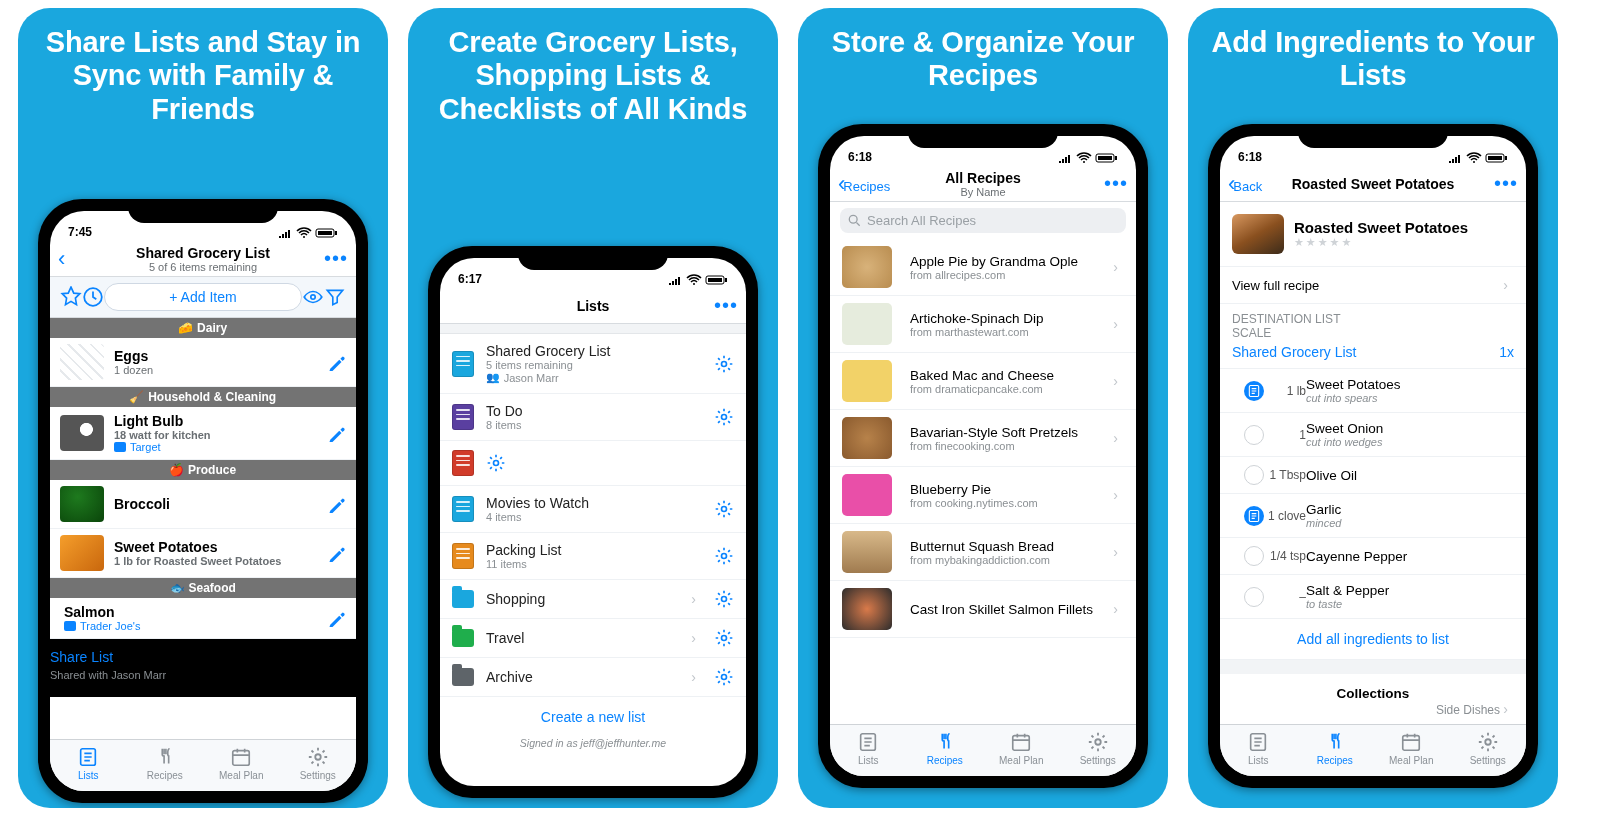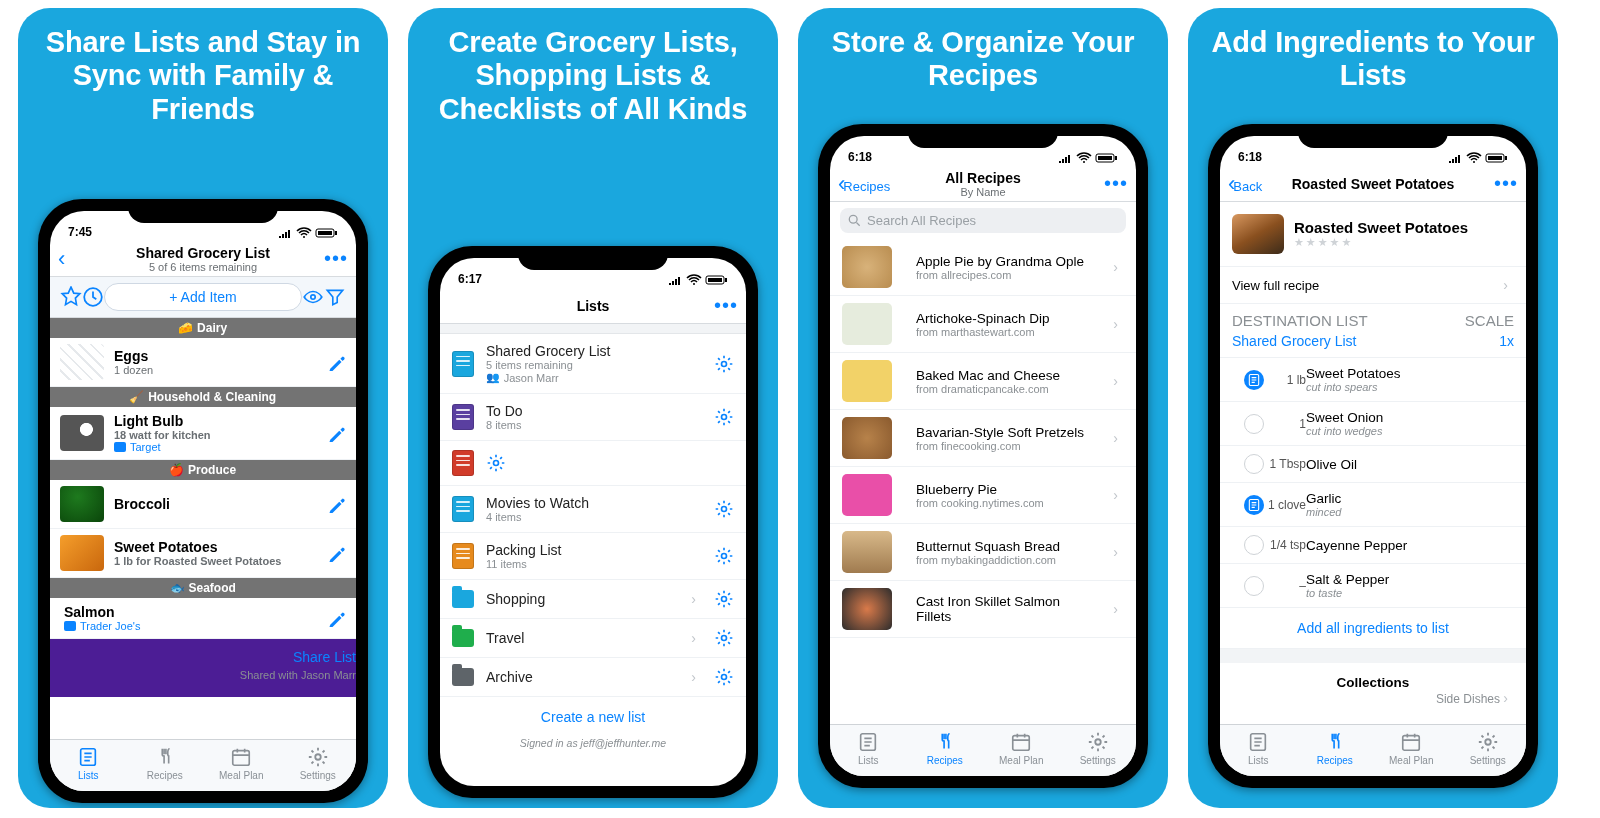--- a/index.html
+++ b/index.html
@@ -27,21 +27,21 @@
   .pillbtn { flex: 1; background: #fff; border: 1px solid #cfd8e3; border-radius: 16px; text-align: center; padding: 5px 0; color: #0a84ff; font-weight: 500; font-size: 14px; }
   .tb-ico { width: 22px; height: 22px; color: #0a84ff; display: flex; align-items: center; justify-content: center; }
   .catbar { background: #737373; color: #fff; text-align: center; font-size: 12px; font-weight: 600; padding: 3px 0; }
   .row { display: flex; align-items: center; padding: 6px 10px; gap: 10px; border-bottom: 1px solid #eef1f4; background: #fff; }
   .row .thumb { width: 44px; height: 36px; border-radius: 4px; flex-shrink: 0; }
   .row .tx { flex: 1; min-width: 0; }
   .row .nm { font-weight: 600; font-size: 14px; }
   .row .meta { font-size: 11px; color: #6a6f73; display: flex; align-items: center; gap: 4px; }
   .row .meta2 { font-size: 11px; color: #6a6f73; font-weight: bold; }
   .struck .nm { text-decoration: line-through; color: #b0b4b8; }
-  .share-blk { text-align: right; padding: 10px 0 16px; background: #4c1d95; }
+  .share-blk { text-align: left; padding: 10px 0 16px; background: #000000; }
   .share-link { color: #0a84ff; font-size: 14px; font-weight: 500; }
   .share-sub { font-size: 11px; color: #8a8f93; margin-top: 4px; }
   .tabbar { display: flex; border-top: 1px solid #cfd3d7; background: #f7f9fb; padding: 6px 0 10px; }
   .tab { flex: 1; text-align: center; font-size: 10px; color: #8a9096; }
   .tab.active { color: #0a84ff; }
   .tab svg { display: block; margin: 0 auto 2px; width: 22px; height: 22px; }
 
   
   .lrow { display: flex; align-items: center; padding: 9px 12px; gap: 12px; border-bottom: 1px solid #eef1f4; }
   .lico { width: 22px; height: 26px; border-radius: 3px; display: flex; align-items: center; justify-content: center; position: relative; }
@@ -53,30 +53,30 @@
   .ltx { flex:1; }
   .ltx .nm { font-size: 14px; font-weight: 500; color: #222; }
   .ltx .sub { font-size: 11px; color: #8a8f93; display: flex; align-items: center; gap: 4px; }
   .gear { width: 20px; height: 20px; color: #0a84ff; }
   .chevr { color: #c1c6cb; font-size: 14px; margin-right: 6px; }
   .newlist { text-align: center; color: #0a84ff; padding: 12px 0; font-size: 14px; }
   .signed { text-align:center; font-size:10.5px; color:#8a8f93; font-style: italic; padding-bottom: 14px; }
 
   
   .search { margin: 6px 10px; background: #edeff2; border-radius: 8px; padding: 5px 8px; color: #9aa0a5; font-size: 13px; display: flex; align-items: center; gap: 6px; }
-  .rrow { display: flex; align-items: center; padding: 7px 12px; gap: 24px; border-bottom: 1px solid #eef1f4; }
+  .rrow { display: flex; align-items: center; padding: 7px 12px; gap: 18px; border-bottom: 1px solid #eef1f4; }
   .rrow .rimg { width: 50px; height: 42px; border-radius: 5px; }
   .rrow .nm { font-size: 13.5px; font-weight: 500; }
   .rrow .src { font-size: 11px; color: #8a8f93; }
 
   
   .hero { display:flex; align-items:center; gap:10px; padding:12px; border-bottom:1px solid #eef1f4; }
   .hero .himg { width:52px; height:40px; border-radius:6px; background: linear-gradient(150deg,#d89860,#8a501f,#3c2b1a); }
   .stars { color:#cfd3d7; font-size:11px; letter-spacing:2px; }
-  .dest { display:flex; font-size:15px; color:#8a8f93; padding:8px 12px 2px; }
+  .dest { display:flex; font-size:12px; color:#8a8f93; padding:8px 12px 2px;flex-direction:column; }
   .destrow { display:flex; justify-content:space-between; padding:2px 12px 8px; color:#0a84ff; font-size:14px; font-weight:500; border-bottom:1px solid #eef1f4; }
   .irow { display:flex; align-items:center; padding:8px 24px; border-bottom:1px solid #eef1f4; }
   .chk { width:20px; height:20px; border:1.5px solid #cfd3d7; border-radius:50%; flex-shrink:0; }
   .chk.on { border:none; background:#0a84ff; display:flex; align-items:center; justify-content:center; }
   .chk.on svg { width:14px; height:14px; color:#fff; }
   .qty { width:42px; text-align:right; font-size:12px; color:#555; }
   .inm { font-size:13.5px; font-weight:500; }
   .iprep { font-size:11px; color:#8a8f93; font-style:italic; }
   .addall { text-align:center; color:#0a84ff; font-size:14px; padding:12px 0; border-bottom:1px solid #eef1f4; }
   .collrow { display:flex; align-items:center; padding:12px; font-size:13.5px;flex-direction:column; }

